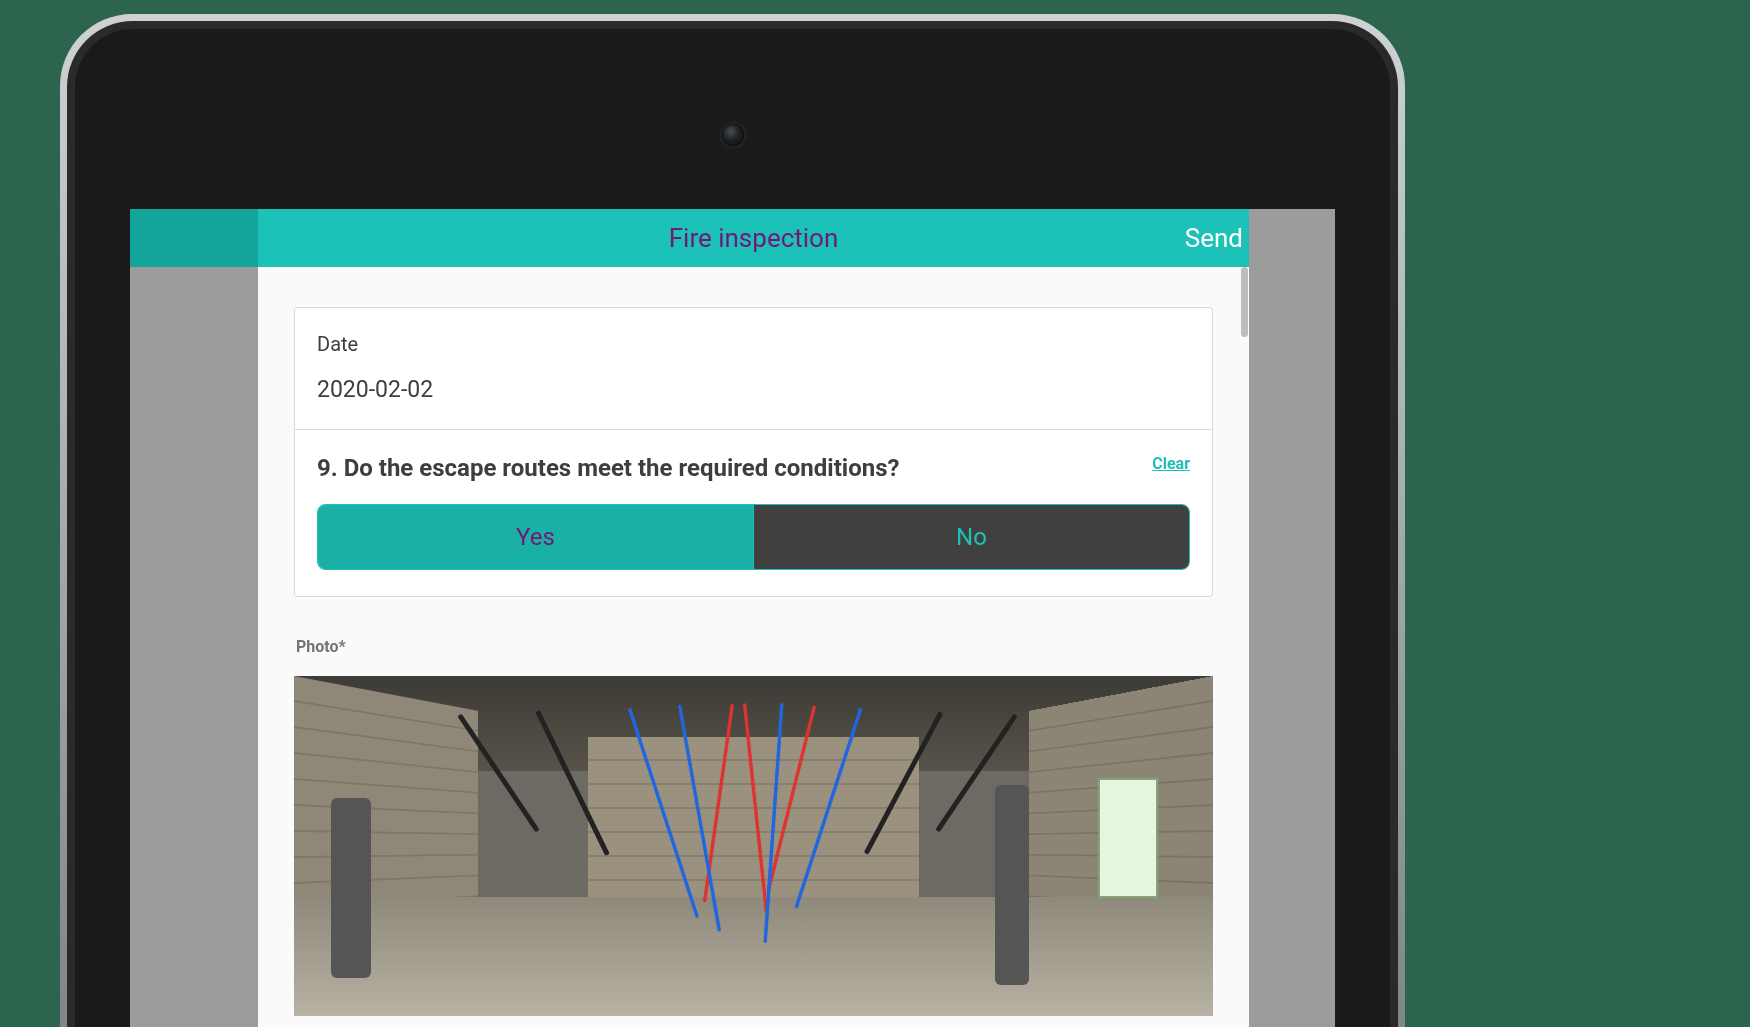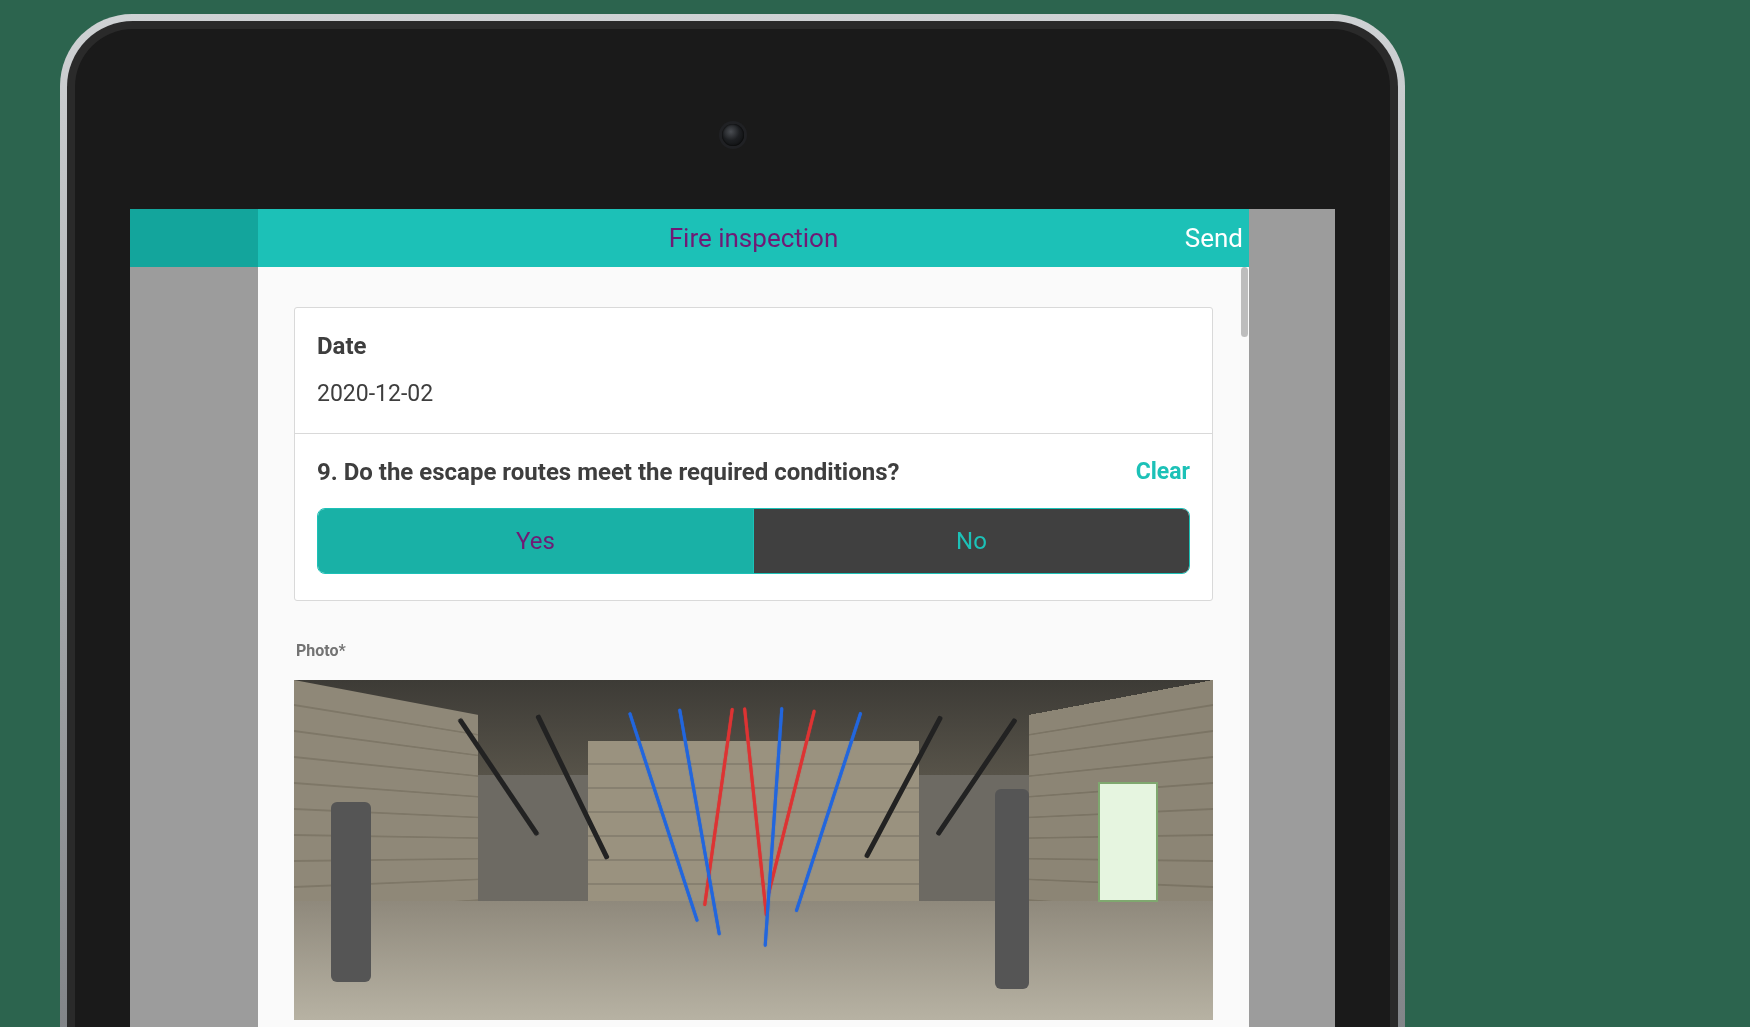--- a/index.html
+++ b/index.html
@@ -129,46 +129,47 @@
     border-radius: 3px;
     margin-bottom: 40px;
   }
   .card-section {
     padding: 24px 22px 26px 22px;
   }
   .card-section + .card-section {
     border-top: 1px solid #d9d9d9;
   }
   .field-label {
-    font-size: 24px;
-    font-weight: 700;
+    font-size: 20px;
+    font-weight: 400;
     color: #3e3e3e;
     margin-bottom: 20px;
   }
   .field-value {
     font-size: 23px;
     color: #3e3e3e;
     font-weight: 400;
   }
   .question-row {
     display: flex;
     justify-content: space-between;
     align-items: flex-start;
     margin-bottom: 22px;
   }
   .question-text {
     font-size: 24px;
     font-weight: 700;
     color: #3e3e3e;
   }
   .clear-link {
-    font-size: 23px;
+    font-size: 16px;
     font-weight: 700;
     color: #1cc1b7;
     cursor: pointer;
+    text-decoration: underline;
   }
   .toggle-group {
     display: flex;
     border: 1.5px solid #1cc1b7;
     border-radius: 8px;
     overflow: hidden;
     height: 66px;
   }
   .toggle-btn {
     flex: 1;
@@ -255,21 +256,21 @@
               <div class="app-title">Fire inspection</div>
               <div class="app-send">Send</div>
             </div>
 
             <div class="app-body">
 
               <div class="card">
 
                 <div class="card-section">
                   <div class="field-label">Date</div>
-                  <div class="field-value">2020-12-02</div>
+                  <div class="field-value">2020-02-02</div>
                 </div>
 
                 <div class="card-section">
                   <div class="question-row">
                     <div class="question-text">9. Do the escape routes meet the required conditions?</div>
                     <div class="clear-link">Clear</div>
                   </div>
                   <div class="toggle-group">
                     <div class="toggle-btn selected">Yes</div>
                     <div class="toggle-btn">No</div>

